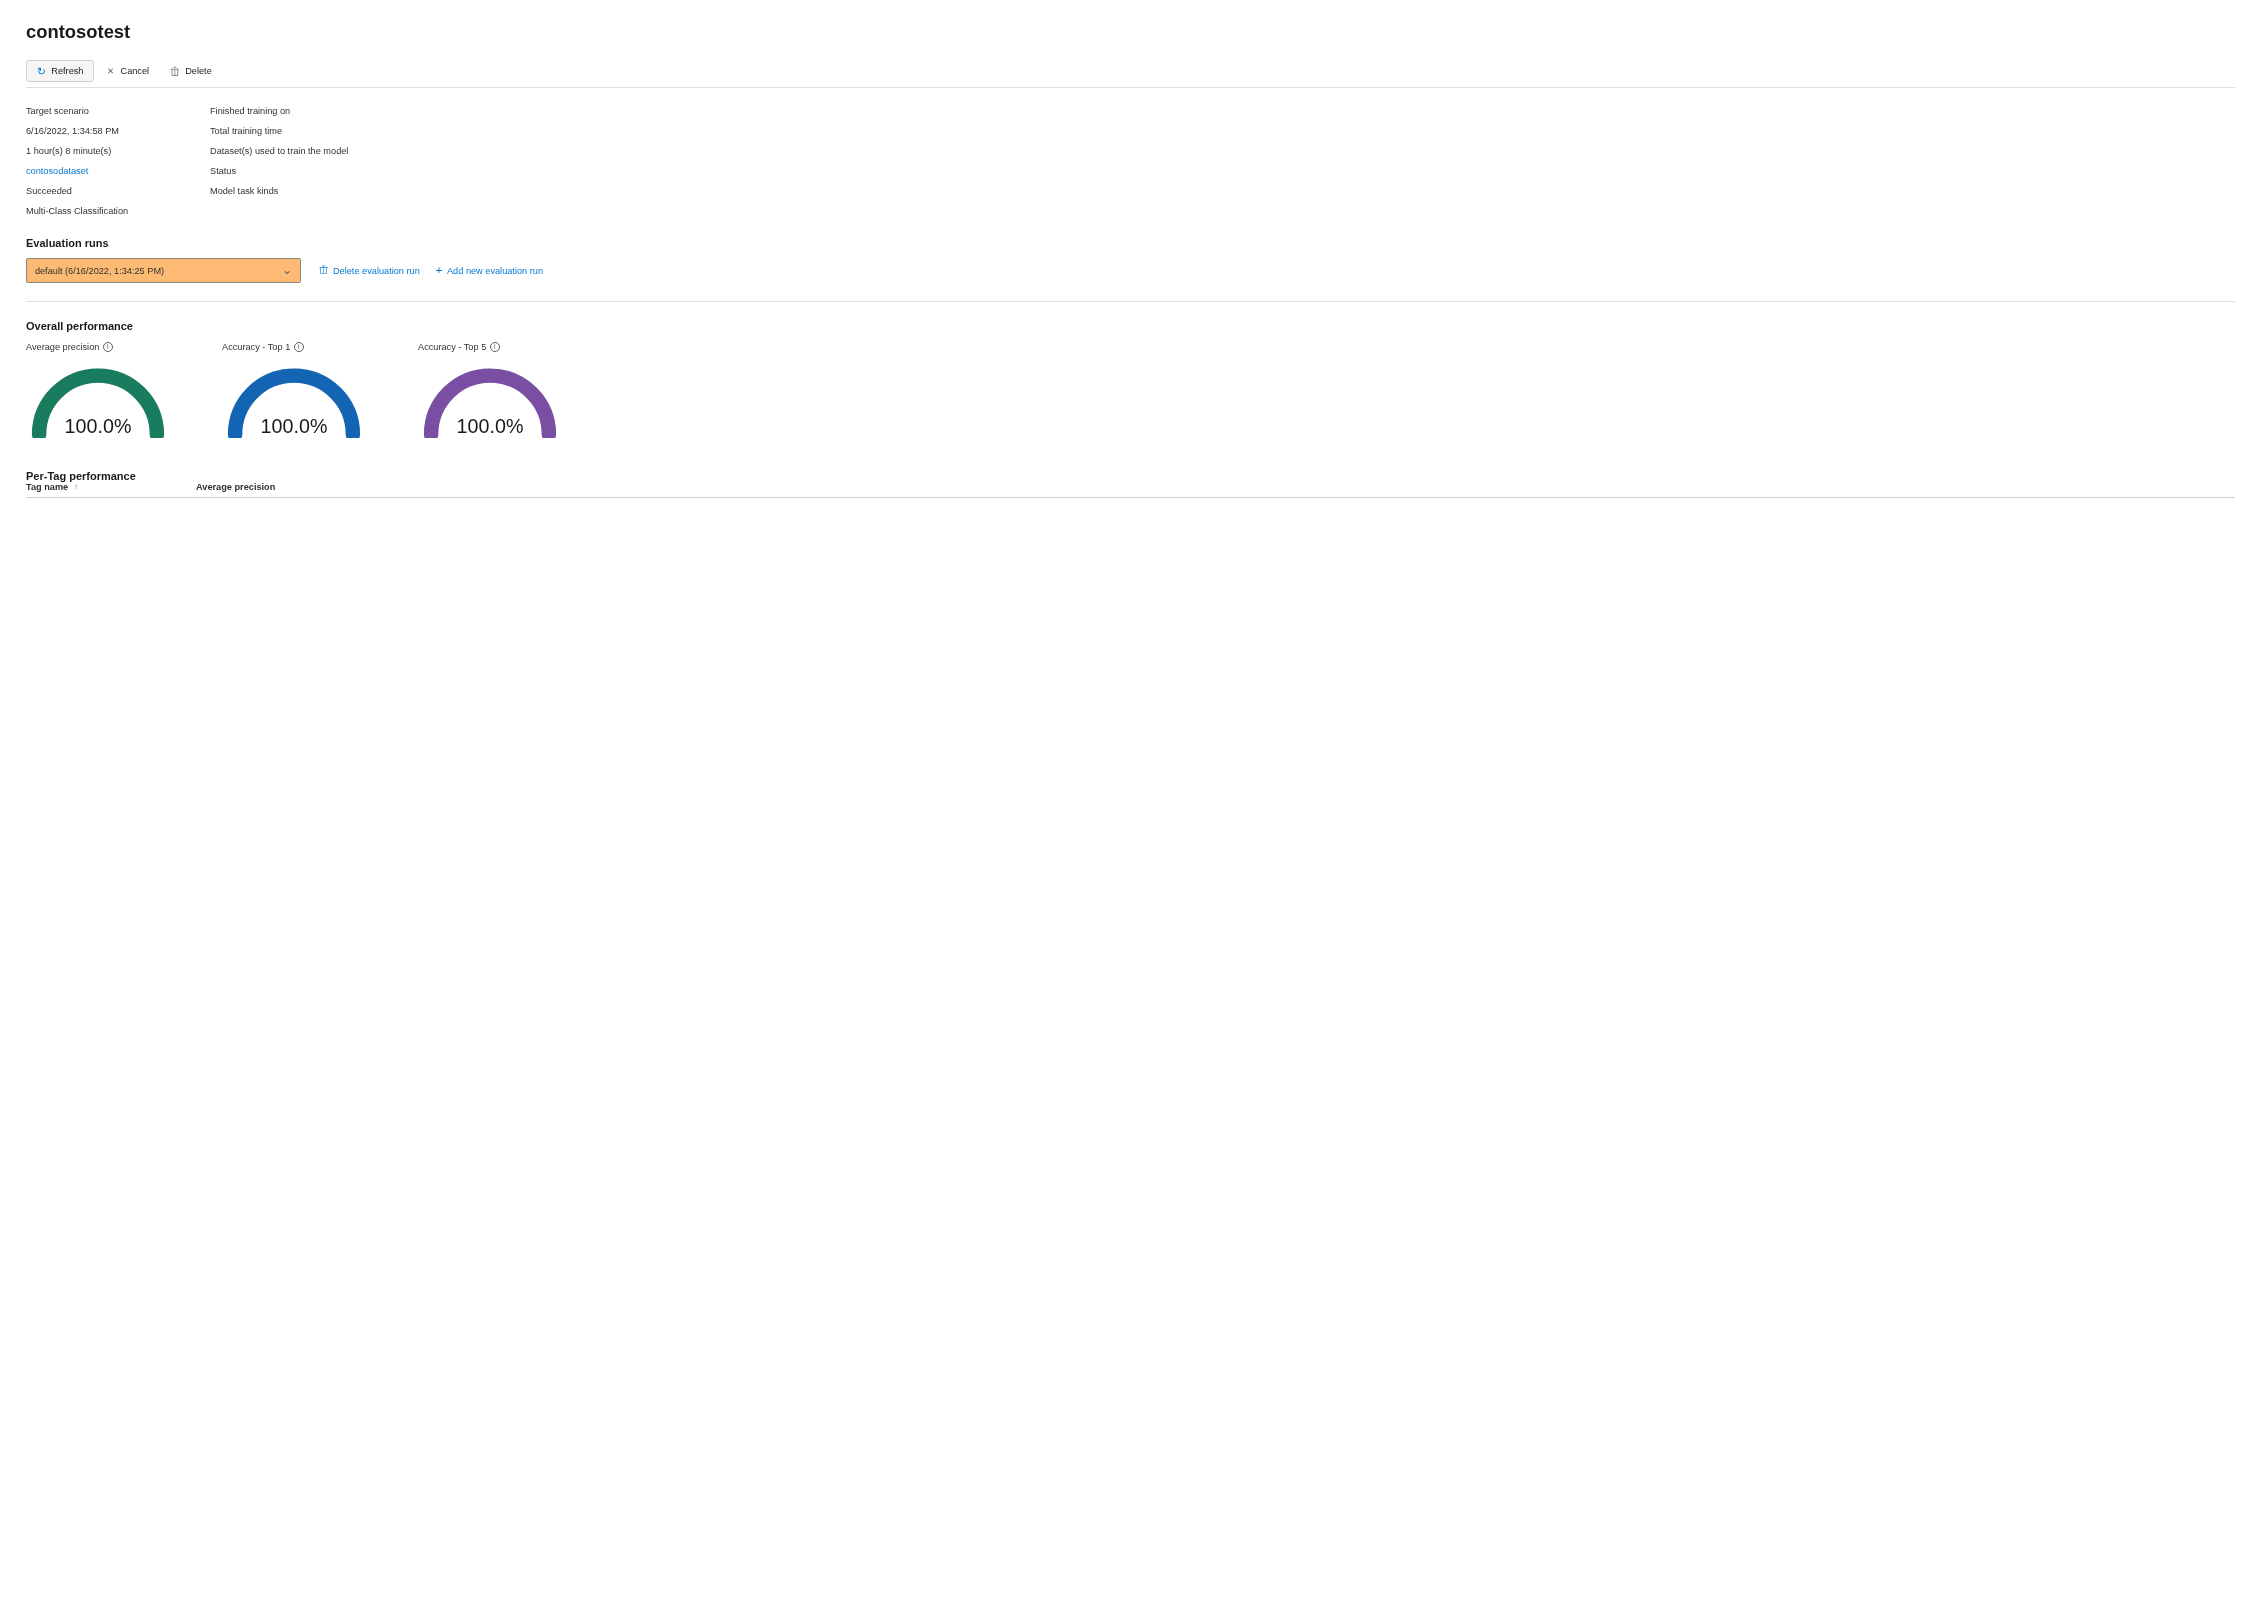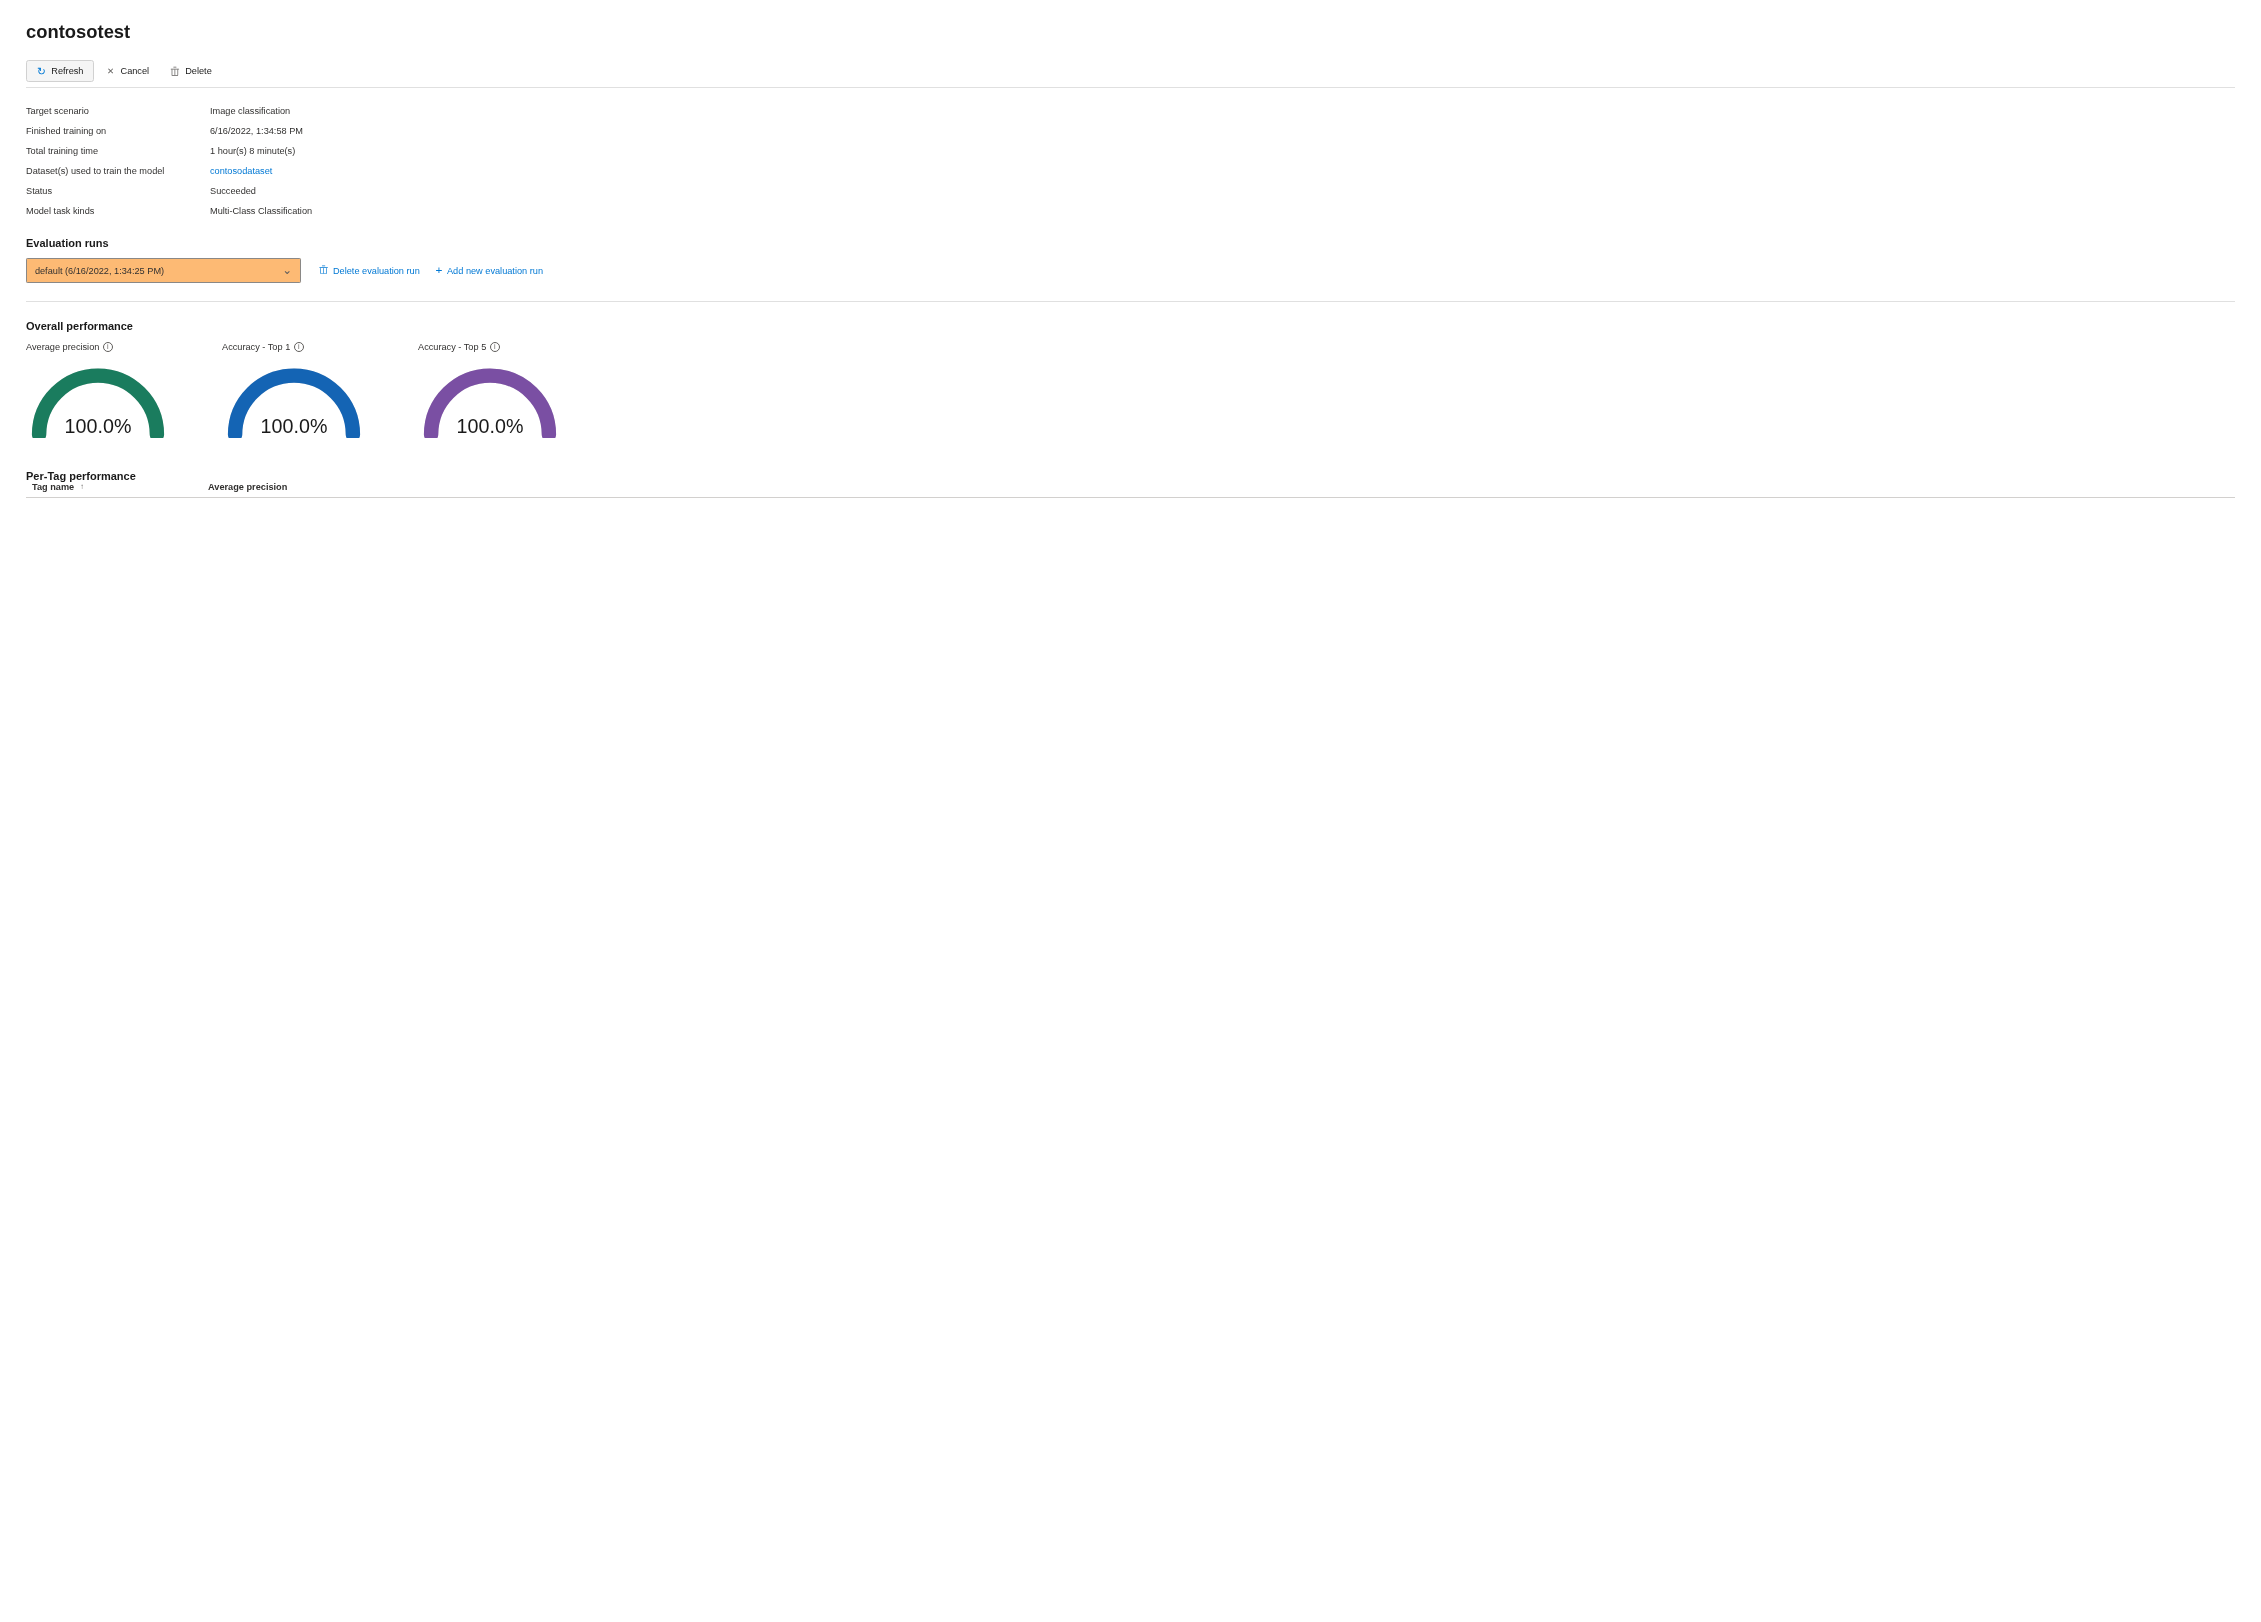--- a/index.html
+++ b/index.html
@@ -203,21 +203,20 @@
     }
 
     .table-header-cell {
       font-size: 9.2px;
       font-weight: 600;
       color: #323130;
       min-width: 170px;
       display: flex;
       align-items: center;
       gap: 6px;
-      margin-left: 6px;
     }
 
     .sort-arrow {
       font-size: 7.9px;
       color: #605e5c;
     }
   </style>
 </head>
 <body>
 
@@ -245,21 +244,20 @@
         <rect x="2.5" y="14" width="10" height="1.1" rx="0.5" fill="#605e5c"></rect>
       </svg>
     </span>
     <span>Delete</span>
   </button>
 </div>
 
 <div class="info-grid">
 
   <span class="info-label">Target scenario</span>
-  <span class="info-value">Image classification</span>
 
   <span class="info-label">Finished training on</span>
   <span class="info-value">6/16/2022, 1:34:58 PM</span>
 
   <span class="info-label">Total training time</span>
   <span class="info-value">1 hour(s) 8 minute(s)</span>
 
   <span class="info-label">Dataset(s) used to train the model</span>
   <a class="info-value link">contosodataset</a>
 

